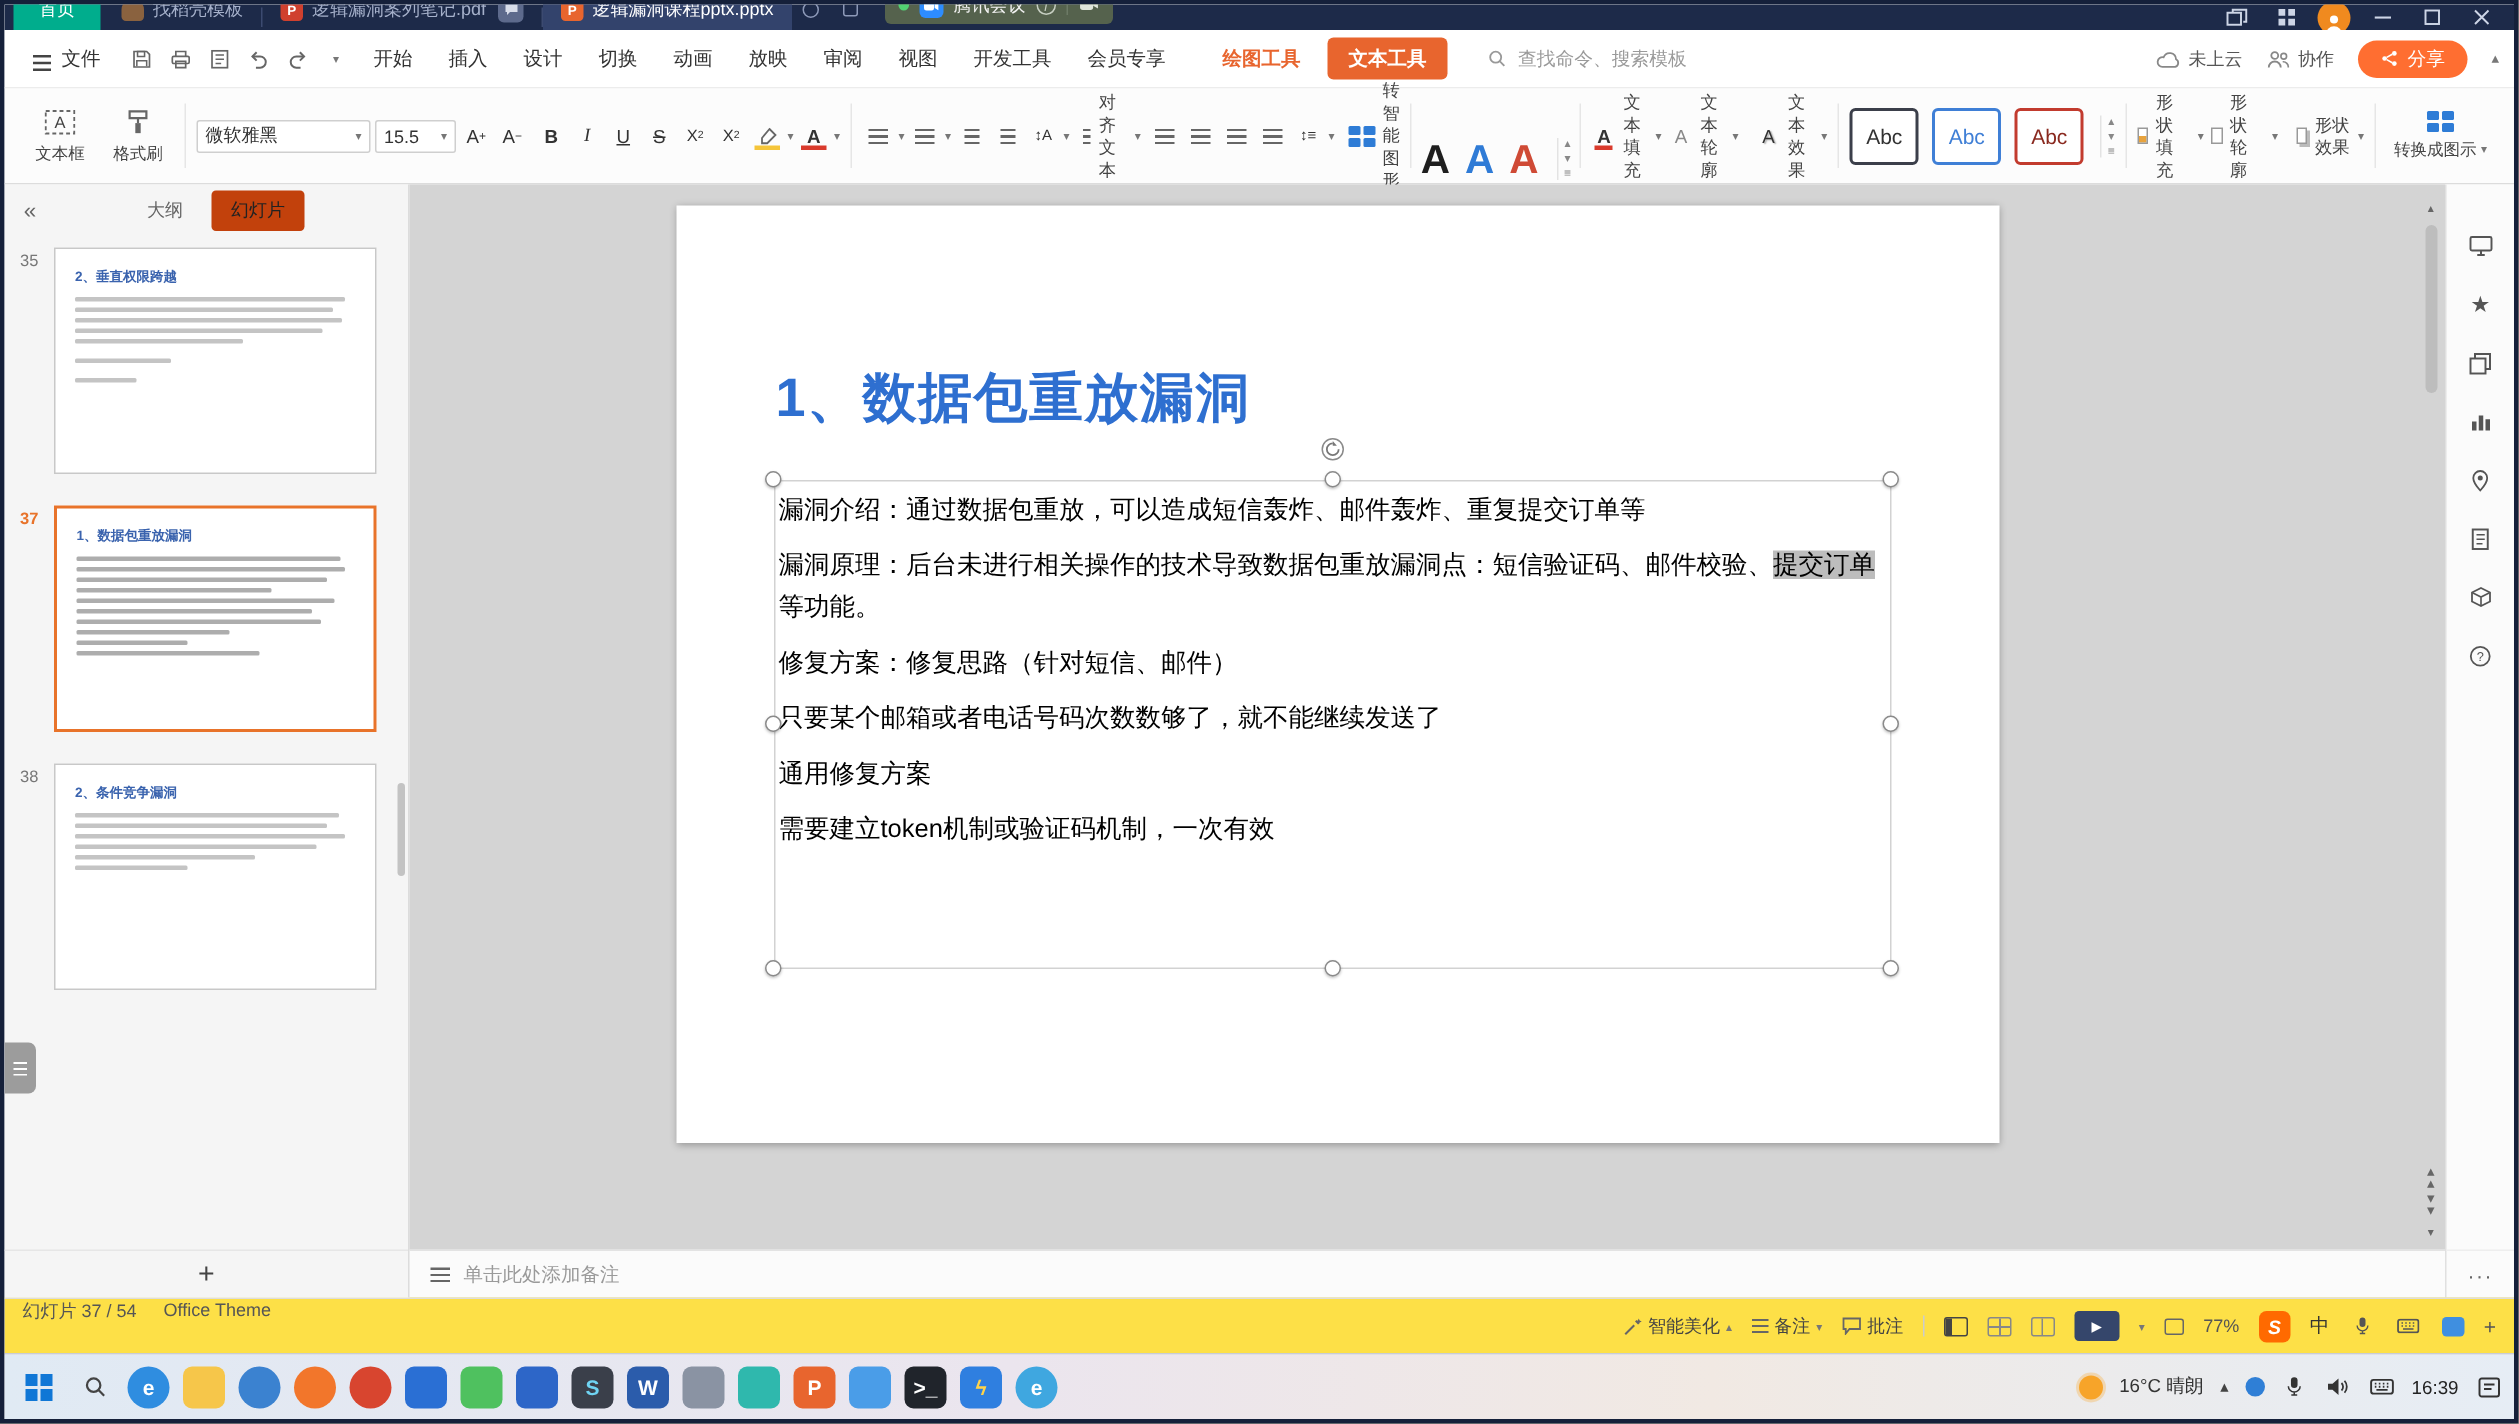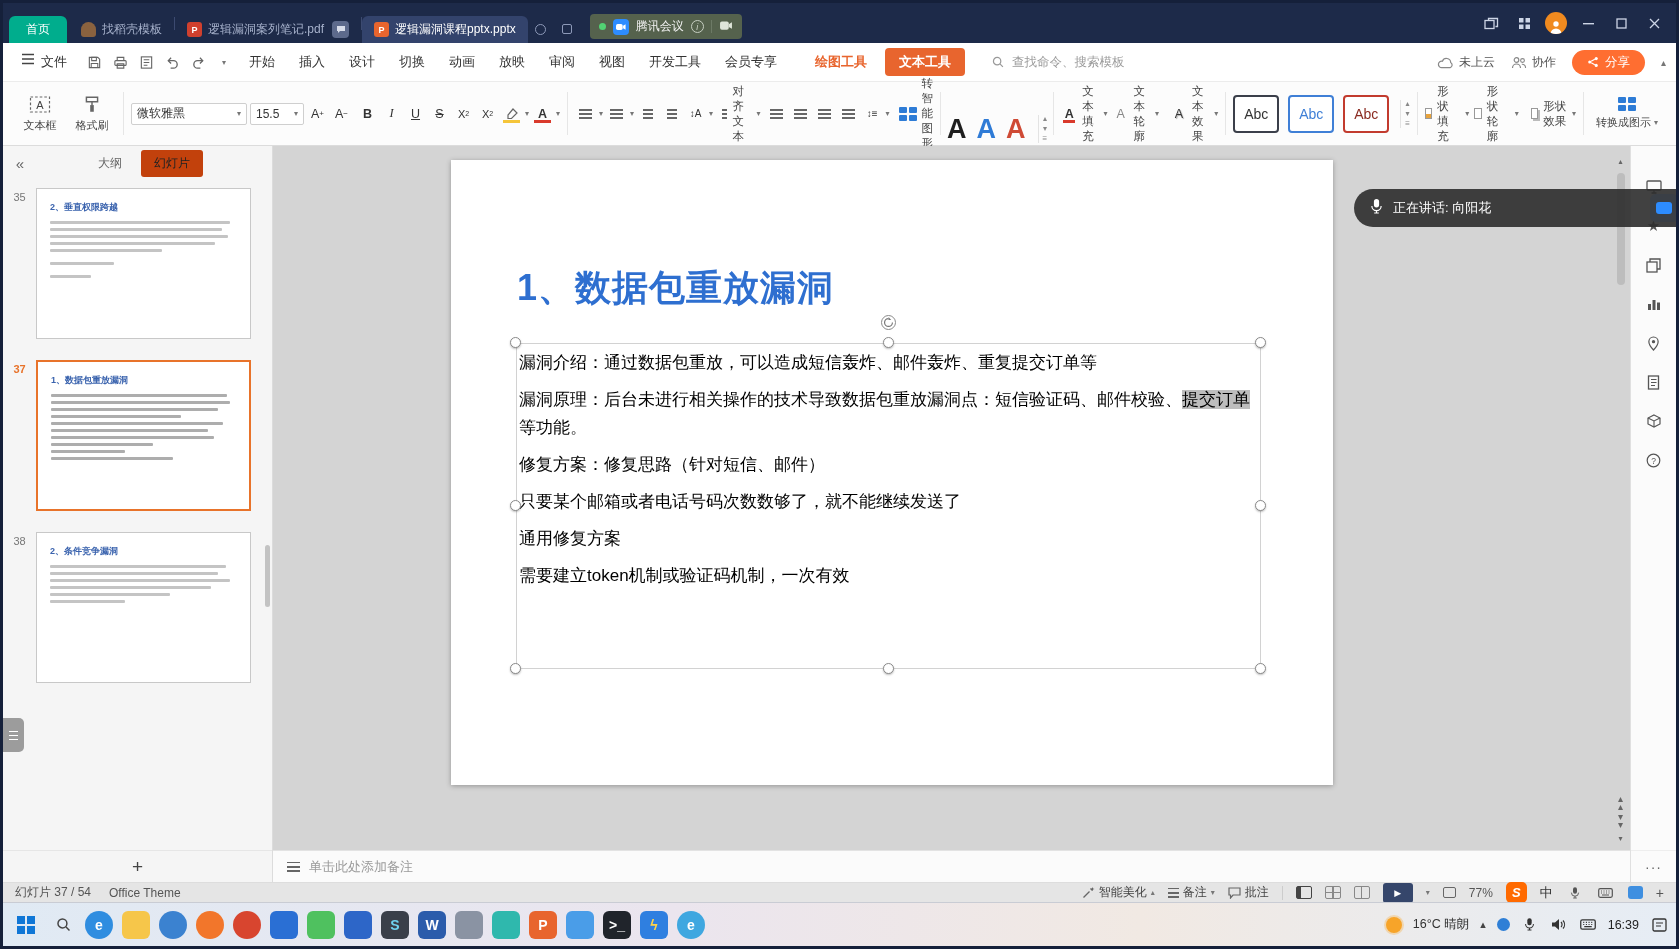--- a/index.html
+++ b/index.html
@@ -1,21 +1,21 @@
 <!DOCTYPE html>
 <html><head>
 <meta charset="utf-8">
 <style>
   *{margin:0;padding:0;box-sizing:border-box;}
   html,body{background:#2a2a2a;}
   body{font-family:"Liberation Sans","DejaVu Sans",sans-serif;}
   .screen{position:relative;width:1679px;height:949px;border:3px solid #15203a;background:#fff;display:flex;flex-direction:column;overflow:hidden;}
 
   
-  .titlebar{height:40px;background:#1d2a49;display:flex;align-items:flex-end;padding:0 4px;flex-shrink:0;}
+  .titlebar{height:17px;background:#1d2a49;display:flex;align-items:flex-end;padding:0 4px;flex-shrink:0;}
   .tab-home{background:#00ad8d;color:#fff;font-size:12px;height:27px;line-height:27px;padding:0 17px;border-radius:6px 6px 0 0;margin:0 2px;cursor:default;}
   .doc-tab{display:flex;align-items:center;gap:6px;height:27px;padding:0 12px;color:#a6b1cb;font-size:12px;white-space:nowrap;}
   .doc-tab.active{background:#33436c;color:#fff;border-radius:6px 6px 0 0;}
   .tab-sep{width:1px;height:13px;background:#3c4a70;align-self:center;}
   .ticon{width:15px;height:15px;border-radius:3px;display:inline-flex;align-items:center;justify-content:center;font-size:9px;font-weight:bold;color:#fff;flex-shrink:0;}
   .ticon.docer{background:#b97a3c;opacity:.7;border-radius:50% 50% 3px 3px;}
   .ticon.pdf{background:#d0402e;}
   .ticon.ppt{background:#e8652e;}
   .tab-badge{width:17px;height:17px;border-radius:4px;background:#5d6a8c;display:inline-flex;align-items:center;justify-content:center;margin-left:2px;}
   .tmini{width:18px;height:22px;margin:0 4px 3px;display:inline-flex;align-items:center;justify-content:center;}
@@ -25,21 +25,21 @@
   .mdot{width:7px;height:7px;border-radius:50%;background:#52d273;}
   .mlogo{width:16px;height:16px;border-radius:4px;background:#2d8cff;display:inline-flex;align-items:center;justify-content:center;}
   .minfo{width:13px;height:13px;border-radius:50%;border:1px solid #c7cfc2;color:#c7cfc2;font-size:9px;display:inline-flex;align-items:center;justify-content:center;font-style:italic;}
   .msep{width:1px;height:13px;background:#6d7a66;}
   .win-right{margin-left:auto;display:flex;align-items:center;gap:9px;align-self:center;padding-right:6px;}
   .wico{display:inline-flex;align-items:center;justify-content:center;width:24px;height:22px;color:#cdd5e6;}
   .avatar{width:22px;height:22px;border-radius:50%;background:#f08a1f;display:inline-flex;align-items:flex-end;justify-content:center;overflow:hidden;}
 
   
   .menubar{height:39px;background:#fff;display:flex;align-items:center;padding:0 10px;border-bottom:1px solid #ececec;flex-shrink:0;font-size:13px;color:#333;}
-  .file-btn{display:flex;align-items:flex-start;gap:6px;padding:5px 8px;margin-right:6px;}
+  .file-btn{display:flex;align-items:flex-end;gap:6px;padding:5px 8px;margin-right:6px;}
   .qbtn{width:24px;height:24px;display:inline-flex;align-items:center;justify-content:center;border-radius:3px;margin:0 1px;color:#666;font-size:10px;}
   .mitem{padding:6px 12px;border-radius:3px;cursor:default;}
   .mitem.ctx{color:#e8652e;font-weight:bold;margin-left:14px;}
   .mitem.ctx-active{background:#e8652e;color:#fff;font-weight:bold;border-radius:4px;padding:5px 14px;margin-left:6px;}
   .msearch{display:flex;align-items:center;gap:7px;margin-left:26px;color:#9a9a9a;font-size:12.5px;justify-content:space-between;}
   .mright{margin-left:auto;display:flex;align-items:center;gap:16px;font-size:12px;color:#555;}
   .mr-item{display:flex;align-items:center;gap:5px;}
   .share-pill{display:flex;align-items:center;gap:6px;background:#ff6e31;color:#fff;border-radius:13px;padding:4px 15px;font-size:12.5px;}
 
   
@@ -120,21 +120,21 @@
   .rb-list{flex:1;display:flex;flex-direction:column;align-items:center;gap:21px;padding-top:32px;color:#555;}
   .rb-ic{width:18px;height:18px;display:flex;align-items:center;justify-content:center;font-size:15px;color:#555;}
   .rb-foot{height:32px;display:flex;align-items:center;justify-content:center;color:#666;font-size:14px;letter-spacing:1px;border-top:1px solid #eee;width:100%;}
 
   .meet-overlay{position:absolute;top:186px;right:0;width:322px;height:38px;background:rgba(44,44,44,.9);border-radius:19px 0 0 19px;display:flex;align-items:center;gap:10px;padding:0 2px 0 16px;color:#fff;font-size:13px;z-index:40;}
   .mo-logo{width:28px;height:28px;border-radius:6px;background:#3a3f46;display:flex;align-items:center;justify-content:center;margin-left:auto;margin-right:-4px;}
   .mo-logo i{display:block;width:16px;height:12px;background:#2d8cff;border-radius:3px;position:relative;}
   .mo-logo i::after{content:"";position:absolute;right:-4px;top:2px;border:4px solid transparent;border-left-color:#2d8cff;}
 
   
-  .statusbar{height:20px;background:#e5e5e5;border-top:1px solid #ddd;display:flex;align-items:center;padding:0 12px;font-size:12px;color:#555;gap:18px;flex-shrink:0;}
+  .statusbar{height:37px;background:#fde047;border-top:1px solid #ddd;display:flex;padding:0 12px;font-size:12px;color:#555;gap:18px;flex-shrink:0;}
   .st-right{margin-left:auto;display:flex;align-items:center;gap:13px;}
   .st-item{display:flex;align-items:center;gap:4px;color:#444;}
   .st-div{width:1px;height:14px;background:#ccc;}
   .view-ic{width:16px;height:13px;border:1.5px solid #888;border-radius:2px;display:inline-block;position:relative;}
   .view-ic.active{border-color:#444;background:linear-gradient(to right,#444 30%,transparent 30%);}
   .view-ic.grid{background:linear-gradient(#888 1.5px,transparent 1.5px) 0 5px/100% 100% no-repeat,linear-gradient(to right,transparent 6.5px,#888 6.5px,#888 8px,transparent 8px);}
   .view-ic.read::after{content:"";position:absolute;left:6px;top:0;bottom:0;width:1.5px;background:#888;}
   .playbtn{width:30px;height:20px;background:#35466b;border-radius:3px;color:#fff;display:inline-flex;align-items:center;justify-content:center;font-size:9px;}
   .fit-ic{width:13px;height:11px;border:1.5px solid #666;border-radius:2px;display:inline-block;}
   .sogou{width:21px;height:21px;background:#ff6a00;border-radius:5px;color:#fff;font-weight:bold;font-style:italic;display:inline-flex;align-items:center;justify-content:center;font-size:13px;}
@@ -685,32 +685,20 @@
           <svg width="15" height="15" viewBox="0 0 15 15">
               <circle cx="7.5" cy="7.5" r="6.3" fill="none" stroke="#555" stroke-width="1.2"></circle>
               <text x="7.5" y="10.6" font-size="8.5" text-anchor="middle" fill="#555">?</text>
             </svg>
         </span>
       </div>
       <div class="rb-foot">···</div>
     </div>
   </div>
 
-  <div class="meet-overlay">
-    <span>
-      <svg width="13" height="17" viewBox="0 0 14 18">
-          <rect x="4.2" y="1" width="5.6" height="9" rx="2.8" fill="#fff"></rect>
-          <path d="M2 8.5a5 5 0 0 0 10 0M7 13.5V16M4.5 16h5" stroke="#fff" stroke-width="1.3" fill="none"></path>
-        </svg>
-    </span>
-    <span>正在讲话: 向阳花</span>
-    <span class="mo-logo">
-        <i></i>
-      </span>
-  </div>
 
   <div class="statusbar">
     <span>幻灯片 37 / 54</span>
     <span>Office Theme</span>
     <div class="st-right">
       <span class="st-item">
         <svg width="13" height="13" viewBox="0 0 13 13">
             <path d="m1.5 11.5 6-6M8.5 2.5l2 2" stroke="#666" stroke-width="1.4"></path>
             <path d="M10.5 1l.6 1.4L12.5 3l-1.4.6L10.5 5l-.6-1.4L8.5 3l1.4-.6z" fill="#666"></path>
           </svg>

